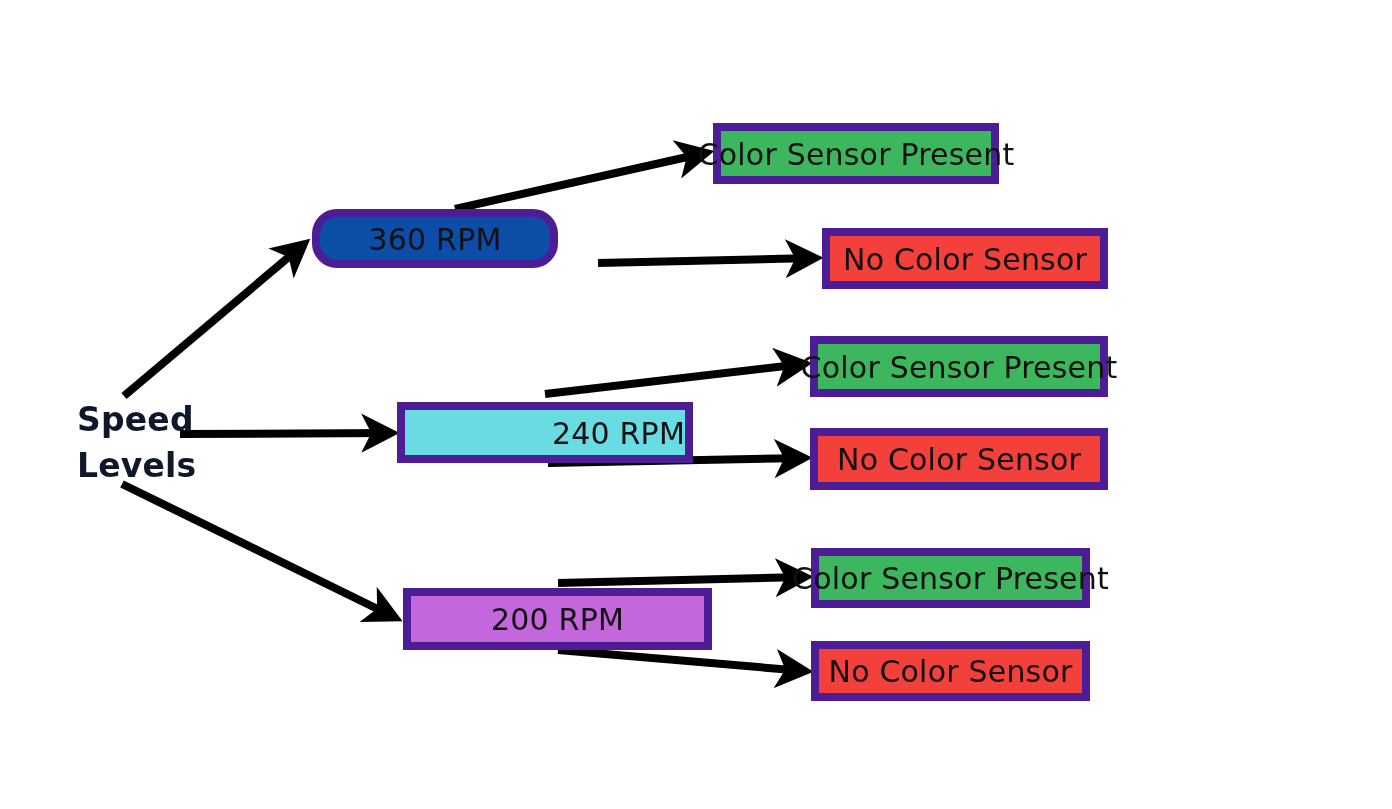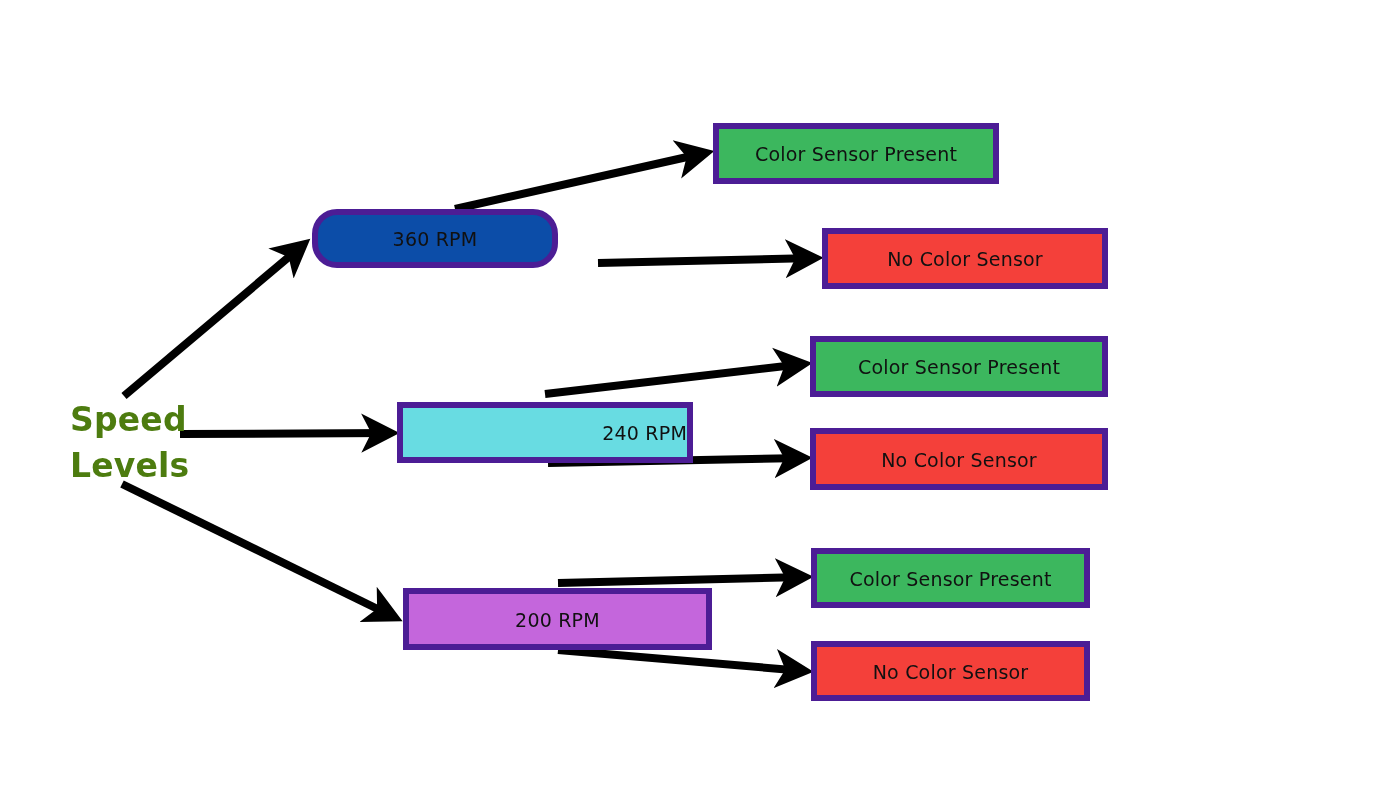--- a/index.html
+++ b/index.html
@@ -22,45 +22,46 @@
     position: absolute;
     left: 0;
     top: 0;
     width: 1392px;
     height: 809px;
     pointer-events: none;
   }
   .node-box {
     position: absolute;
     box-sizing: border-box;
-    border: 6px solid #4c1d95;
+    border: 8px solid #4c1d95;
     display: flex;
     align-items: center;
     justify-content: center;
     color: #111111;
     font-family: "DejaVu Sans", "Liberation Sans", sans-serif;
-    font-size: 19px;
+    font-size: 30px;
     font-weight: 400;
     letter-spacing: 0.2px;
     line-height: 1;
     white-space: nowrap;
   }
   .node-box .node-label {
     display: block;
     transform: translateY(1px);
   }
   .root-label {
     position: absolute;
     font-family: "DejaVu Sans", "Liberation Sans", sans-serif;
     font-size: 33px;
     font-weight: 700;
-    color: #4d7c0f;
+    color: #0f172a;
     line-height: 1.38;
     white-space: pre-line;
     letter-spacing: 0.2px;
+    margin-left: 7px;
   }
 </style>
 </head>
 <body>
 
 <div id="diagram-canvas">
 
   <svg id="arrow-layer" viewBox="0 0 1392 809" width="1392" height="809" xmlns="http://www.w3.org/2000/svg">
     <defs>
       <marker id="arrowhead" markerWidth="5.2" markerHeight="5.2" refX="3.6" refY="2.6" orient="auto" markerUnits="strokeWidth">

